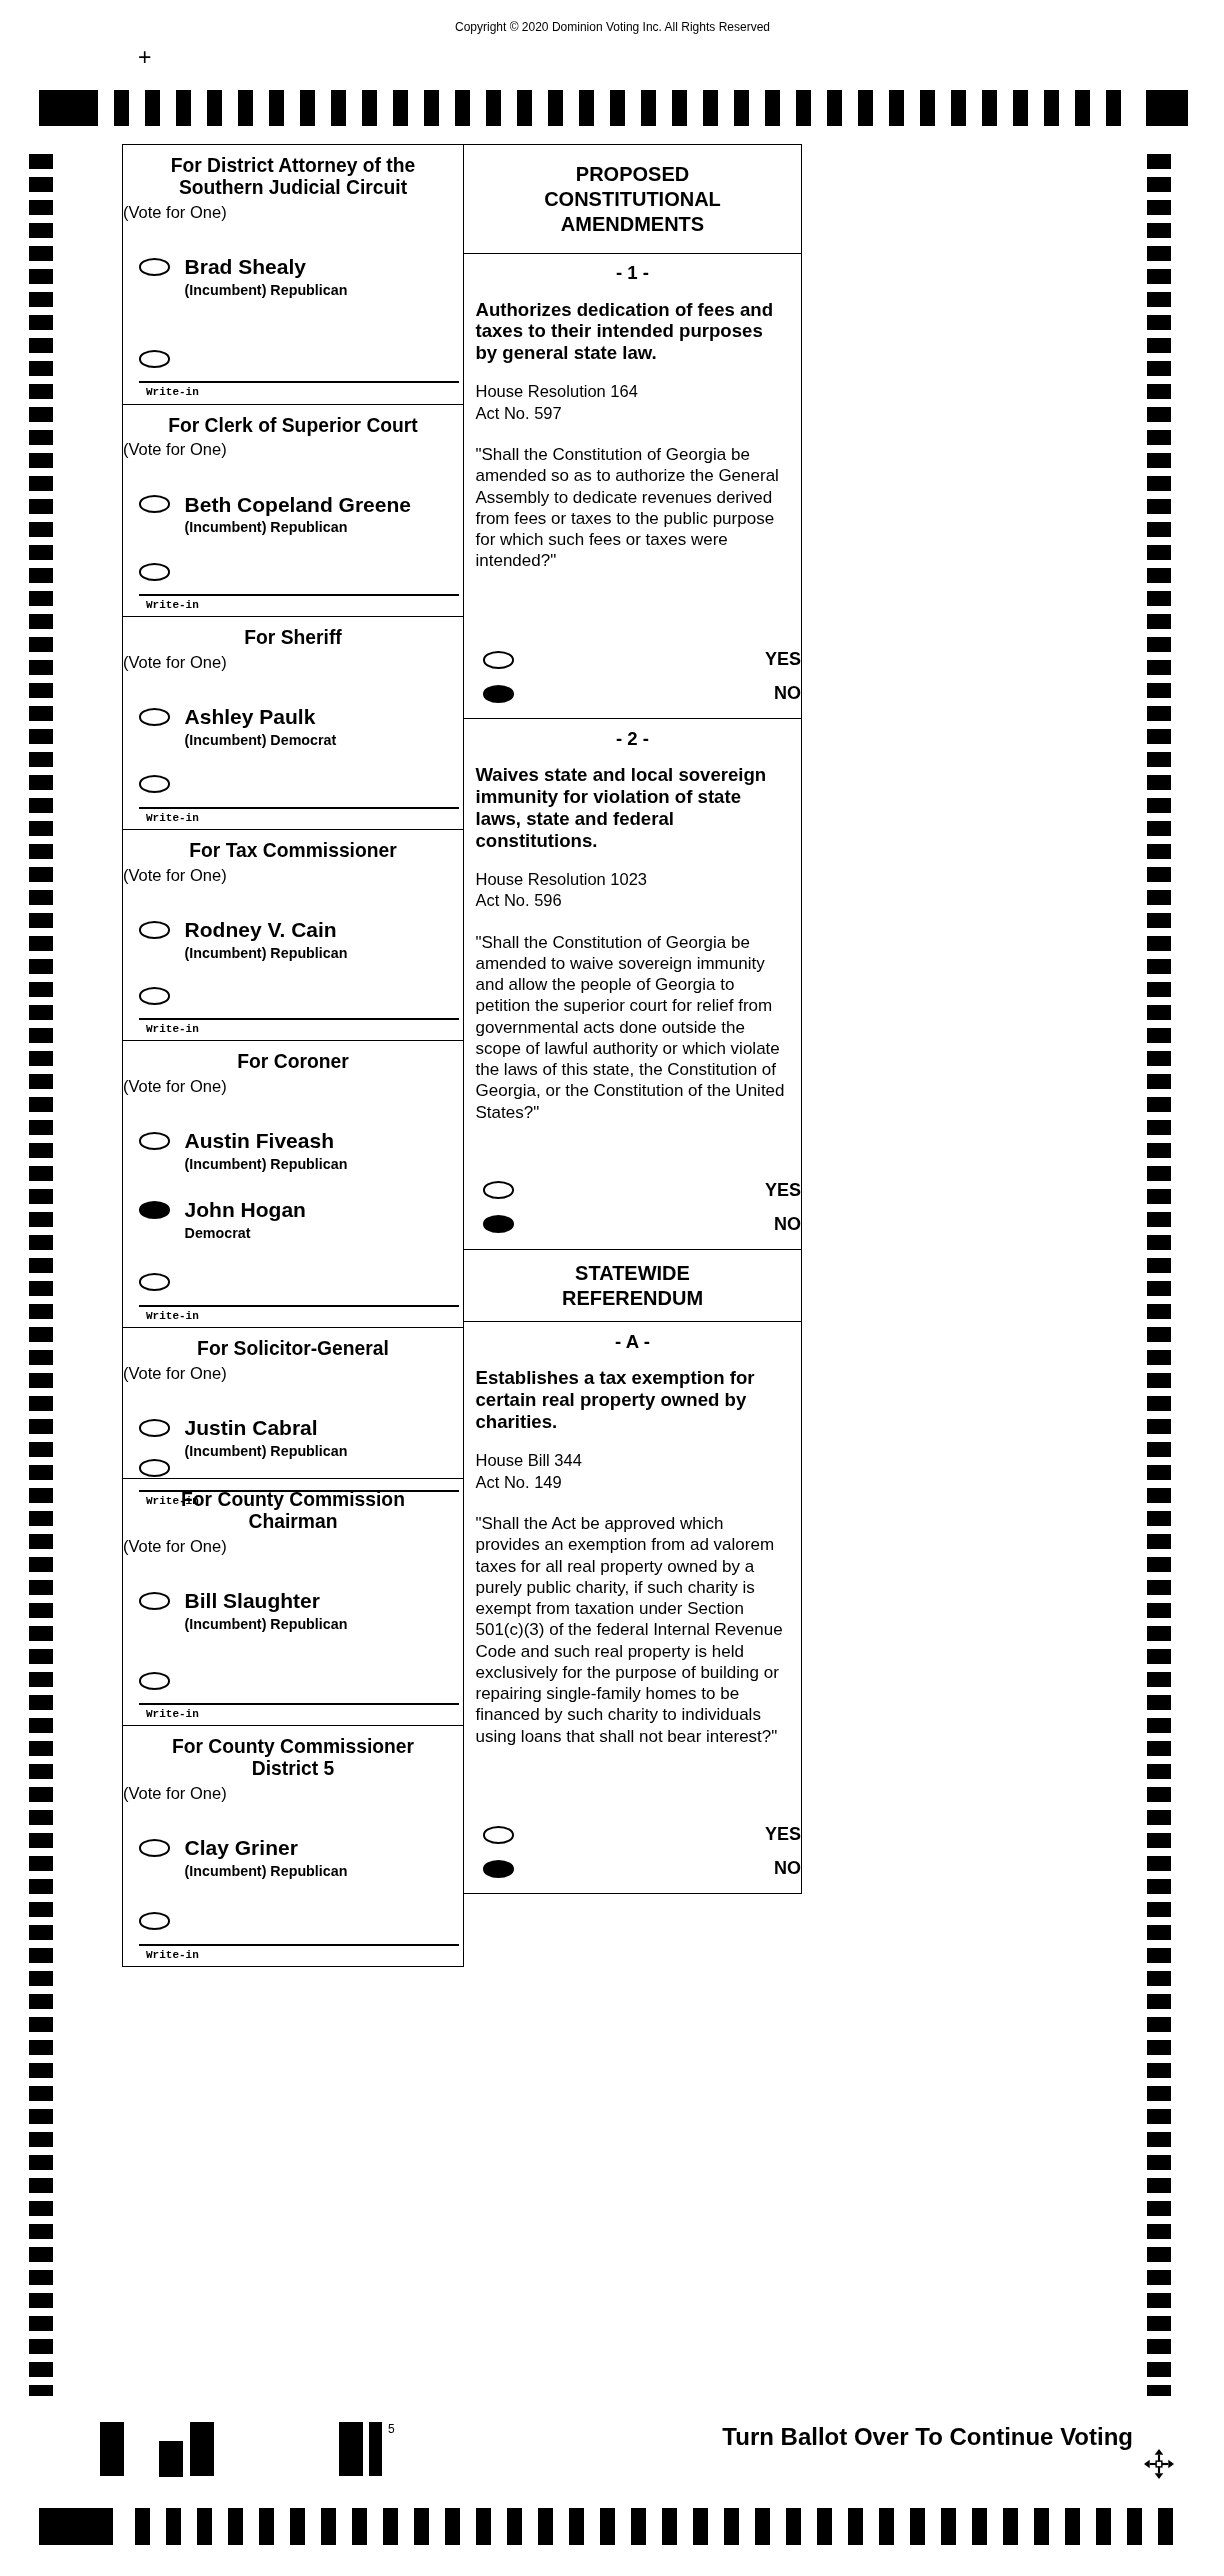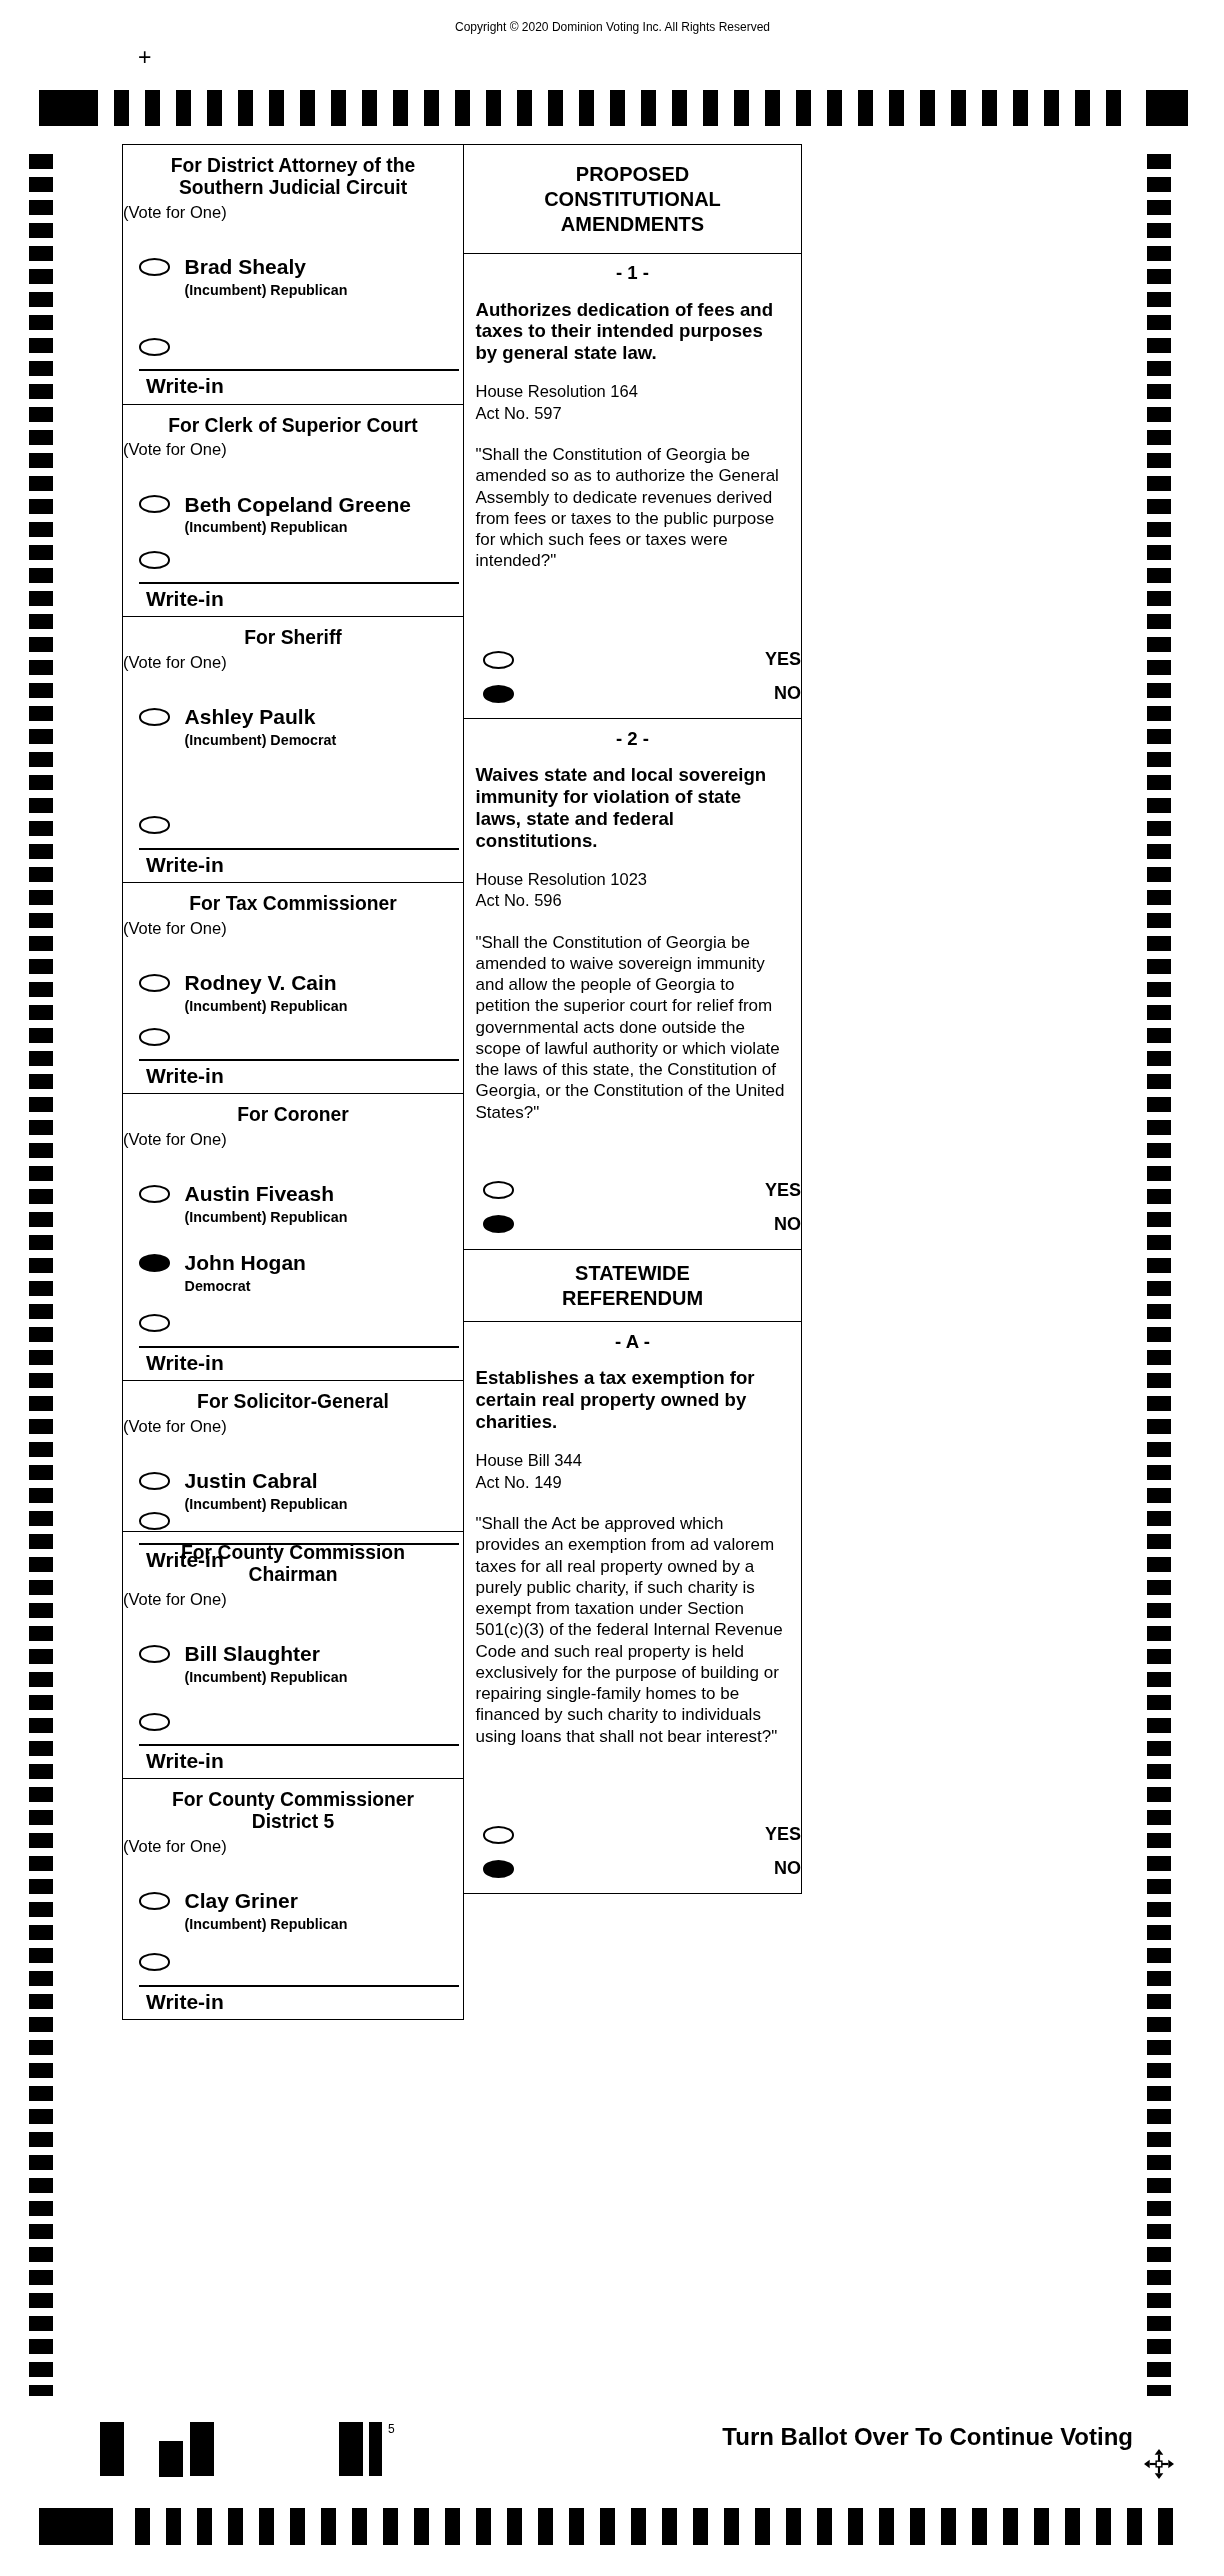--- a/index.html
+++ b/index.html
@@ -46,21 +46,21 @@
   .candidate { display:flex; align-items:flex-start; margin:36px 0 0 15.8px; }
   .candidate + .candidate { margin-top:29px; }
   .oval { width:31.5px; height:18px; border:2.1px solid #000; border-radius:50%; background:#fff; flex:none; display:inline-block; }
   .oval.filled { background:#000; }
   .cand-text { margin-left:14.3px; margin-top:-2.9px; }
   .cand-name { font-size:21px; font-weight:bold; }
   .cand-detail { font-size:14.3px; font-weight:bold; margin-top:2.9px; }
   .writein-group { margin-top:auto; padding-bottom:4.3px; }
   .writein-group .oval { margin-left:15.8px; }
   .writein-line { border-top:2.9px solid #000; margin:11.5px 3.6px 0 15.8px; }
-  .writein-label { font-size:21px; font-weight:bold; margin:2.9px 0 1.4px 23px; }
+  .writein-label { font-size:11px; font-weight:bold; margin:2.9px 0 1.4px 23px;font-family:Liberation Mono, monospace; }
 
   
   .col-header { font-size:20px; font-weight:bold; text-align:center; line-height:1.25; margin:auto; max-width:222px; padding:5.7px 0; }
   .measure-number { font-size:18.6px; font-weight:bold; text-align:center; margin-top:8.6px; }
   .measure-summary { font-size:18.6px; font-weight:bold; margin:14.3px 11.5px 0; line-height:1.18; }
   .measure-ref { font-size:16.5px; margin:17px 11.5px 0; line-height:1.3; }
   .measure-question { font-size:17px; margin:20px 11.5px 0; line-height:1.25; }
   .measure-options { margin:auto 0 14.3px 18.6px; }
   .option { display:flex; align-items:center; margin-top:13px;justify-content:space-between; }
   .option .opt-label { font-size:18px; font-weight:bold; margin-left:11.5px; }
@@ -135,21 +135,21 @@
           <div class="cand-detail">(Incumbent) Republican</div>
         </div>
       </div>
       <div class="writein-group">
         <span class="oval"></span>
         <div class="writein-line"></div>
         <div class="writein-label">Write-in</div>
       </div>
     </section>
 
-    <section class="box" style="height:267px">
+    <section class="box" style="height:214px">
       <h3 class="race-title">For Sheriff</h3>
       <div class="race-instruction">(Vote for One)</div>
       <div class="candidate">
         <span class="oval"></span>
         <div class="cand-text">
           <div class="cand-name">Ashley Paulk</div>
           <div class="cand-detail">(Incumbent) Democrat</div>
         </div>
       </div>
       <div class="writein-group">

